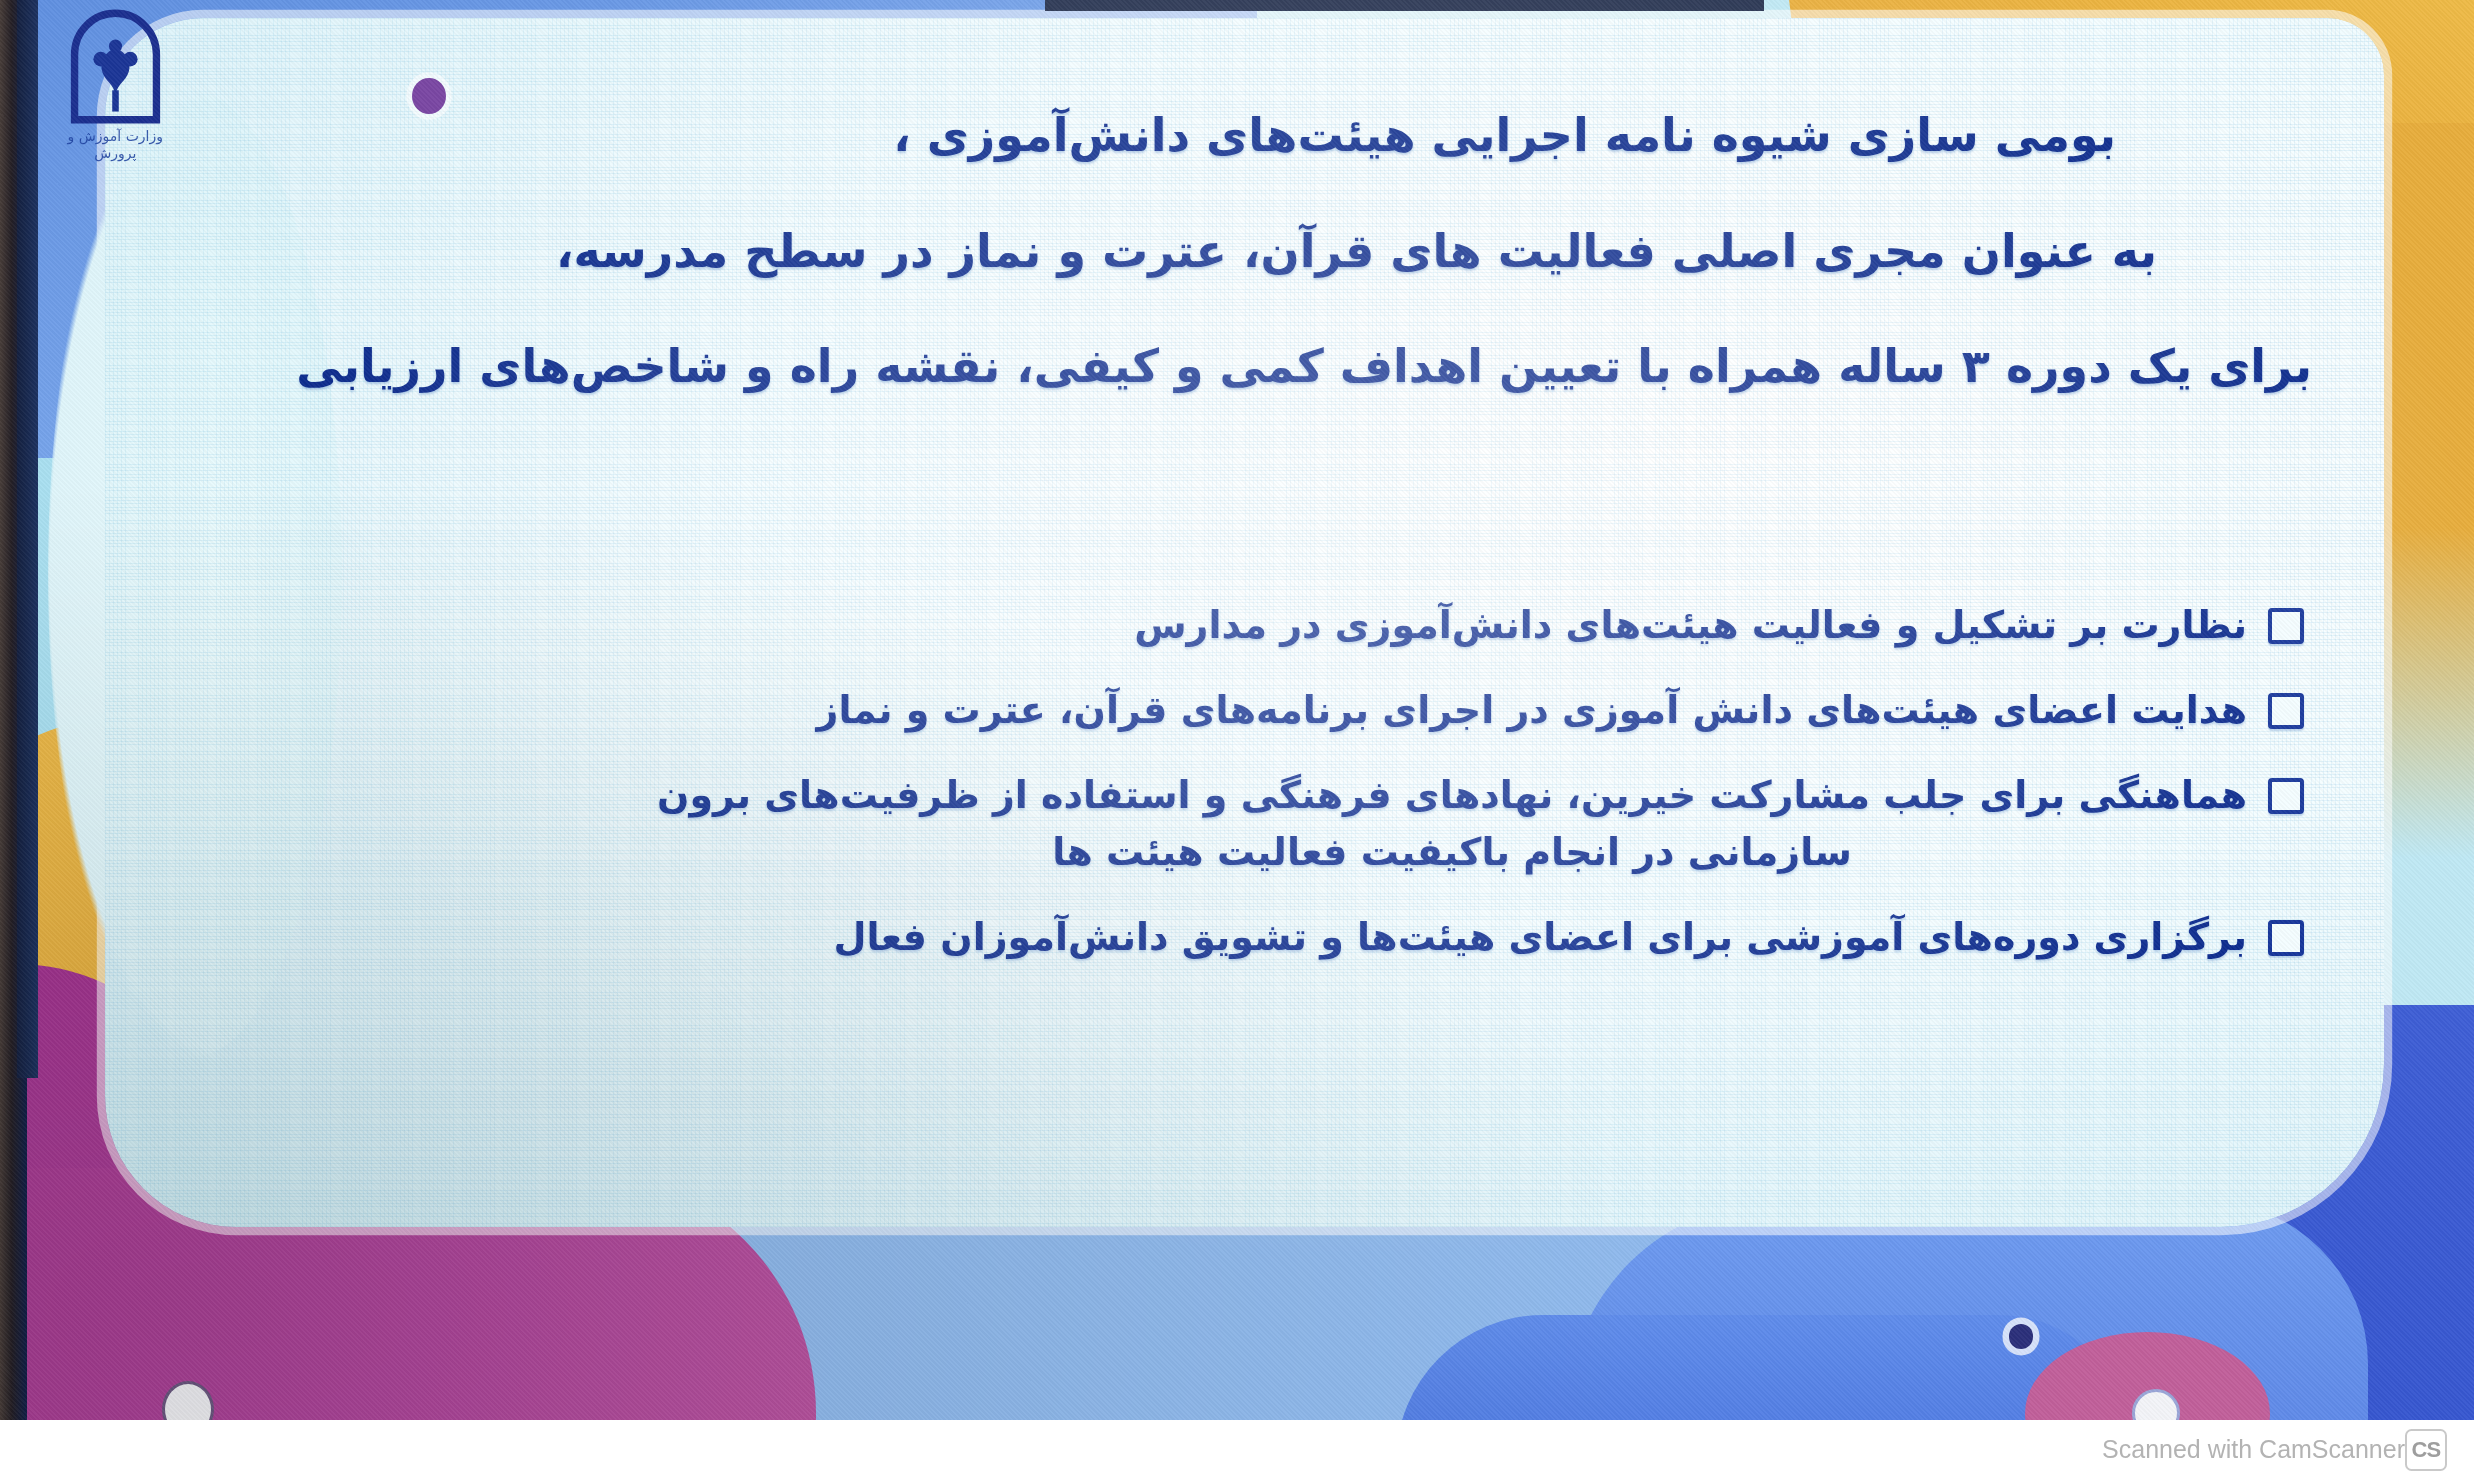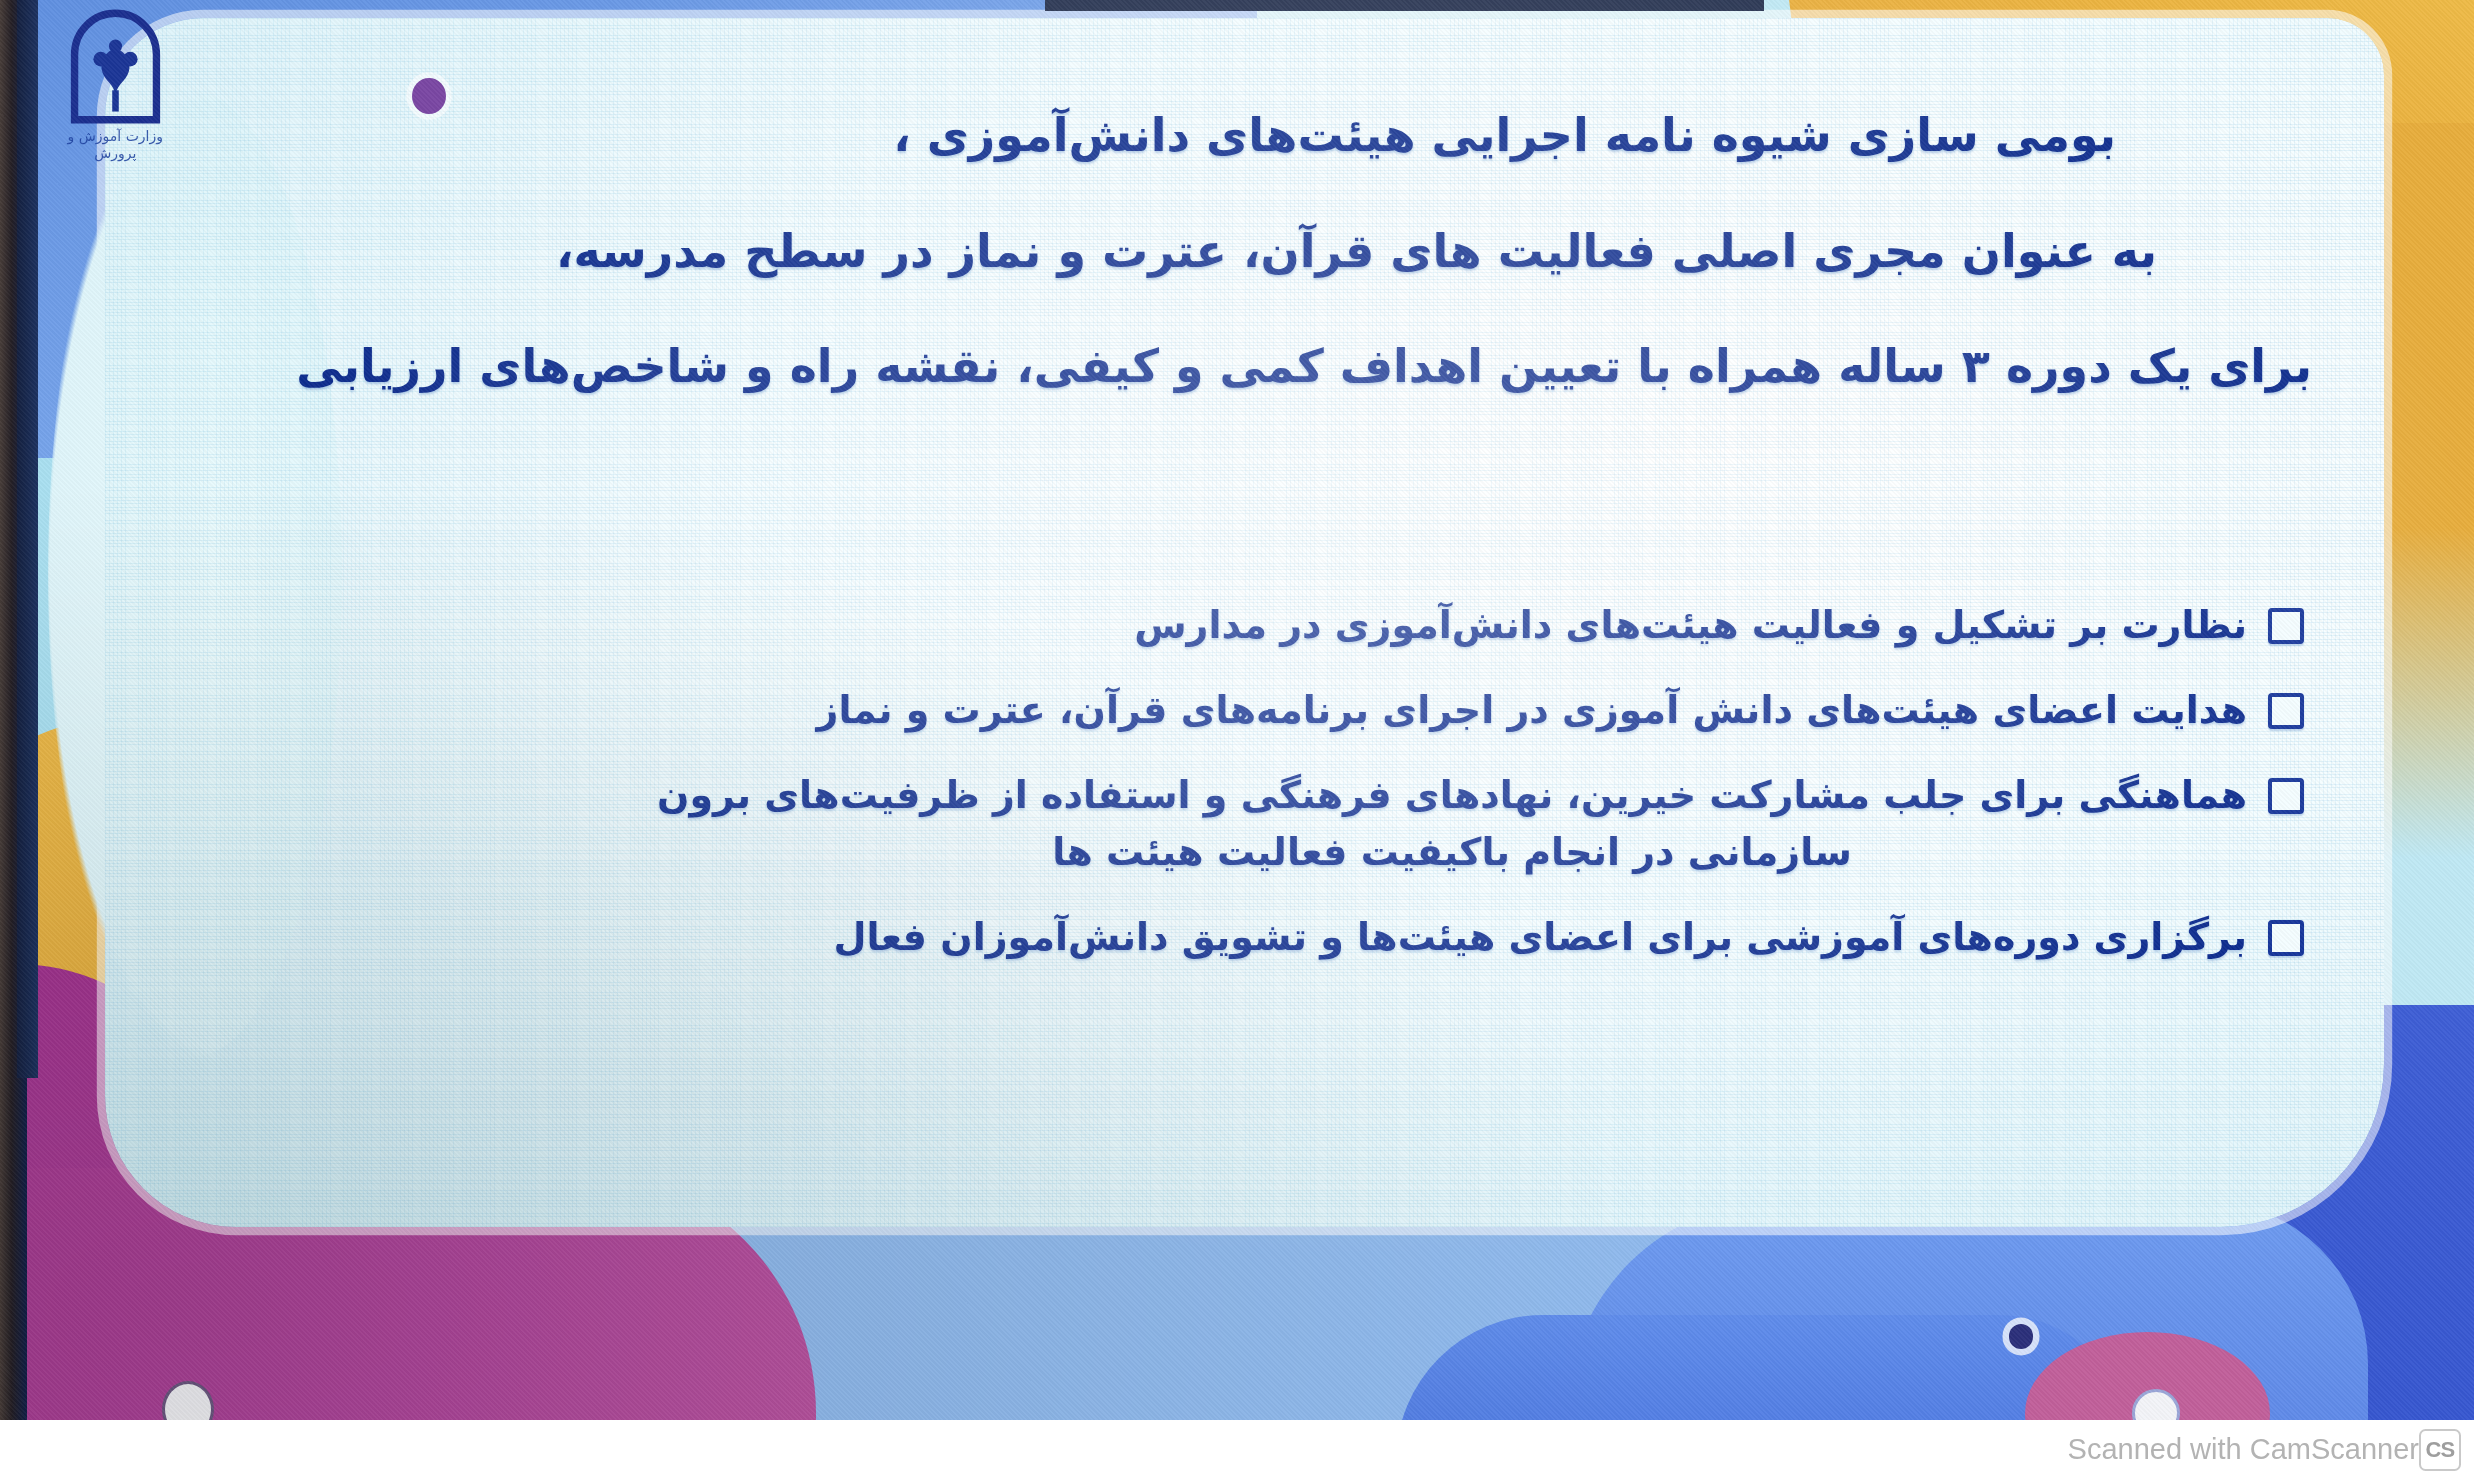--- a/index.html
+++ b/index.html
@@ -313,25 +313,25 @@
     border: 2.5px solid #c9c9c9;
     border-radius: 6.5px;
     color: #9e9e9e;
     font-size: 22px;
     font-weight: bold;
     display: flex;
     align-items: center;
     justify-content: center;
     font-family: "Liberation Sans", sans-serif;
     letter-spacing: -0.8px;
-    margin-right: 13px;
+    margin-right: 27px;
   }
   .cs-text {
     color: #b3b3b3;
-    font-size: 29px;
+    font-size: 25px;
     font-family: "Liberation Sans", sans-serif;
     direction: ltr;
   }
 </style>
 </head>
 <body>
 
 <div id="page">
 
   <div class="slide-photo">

